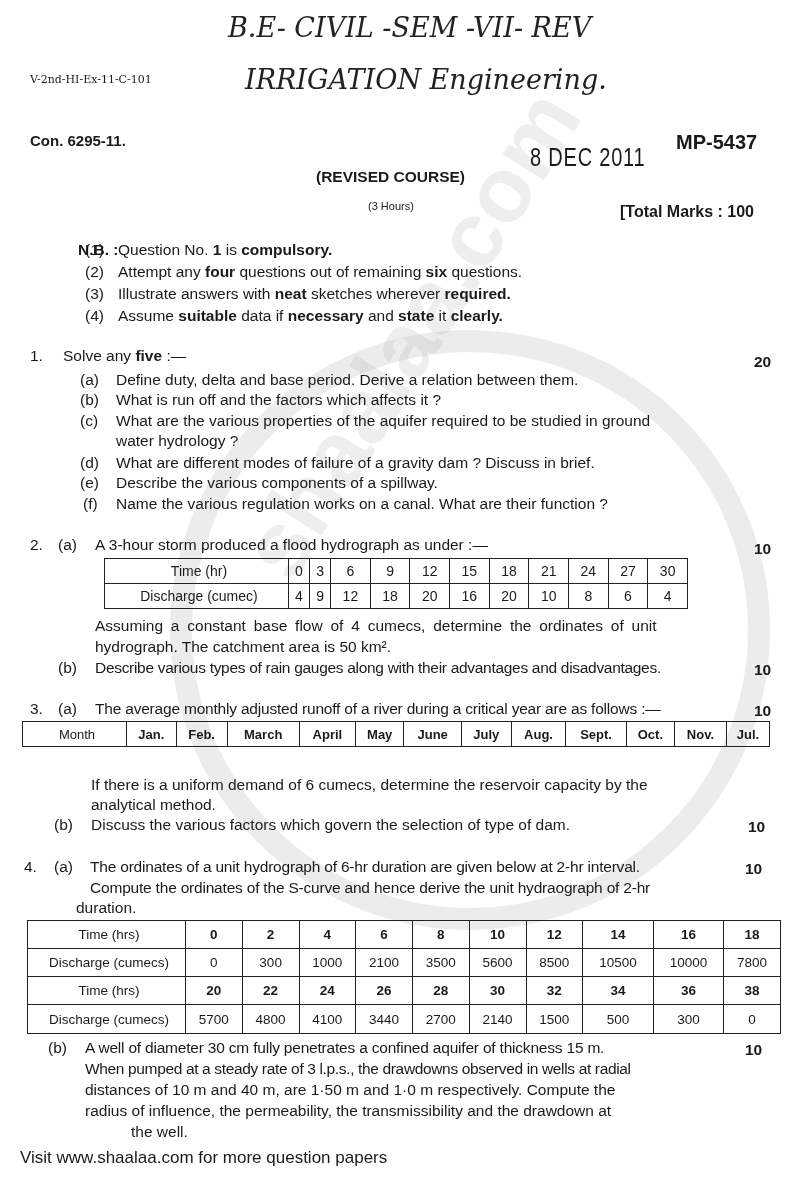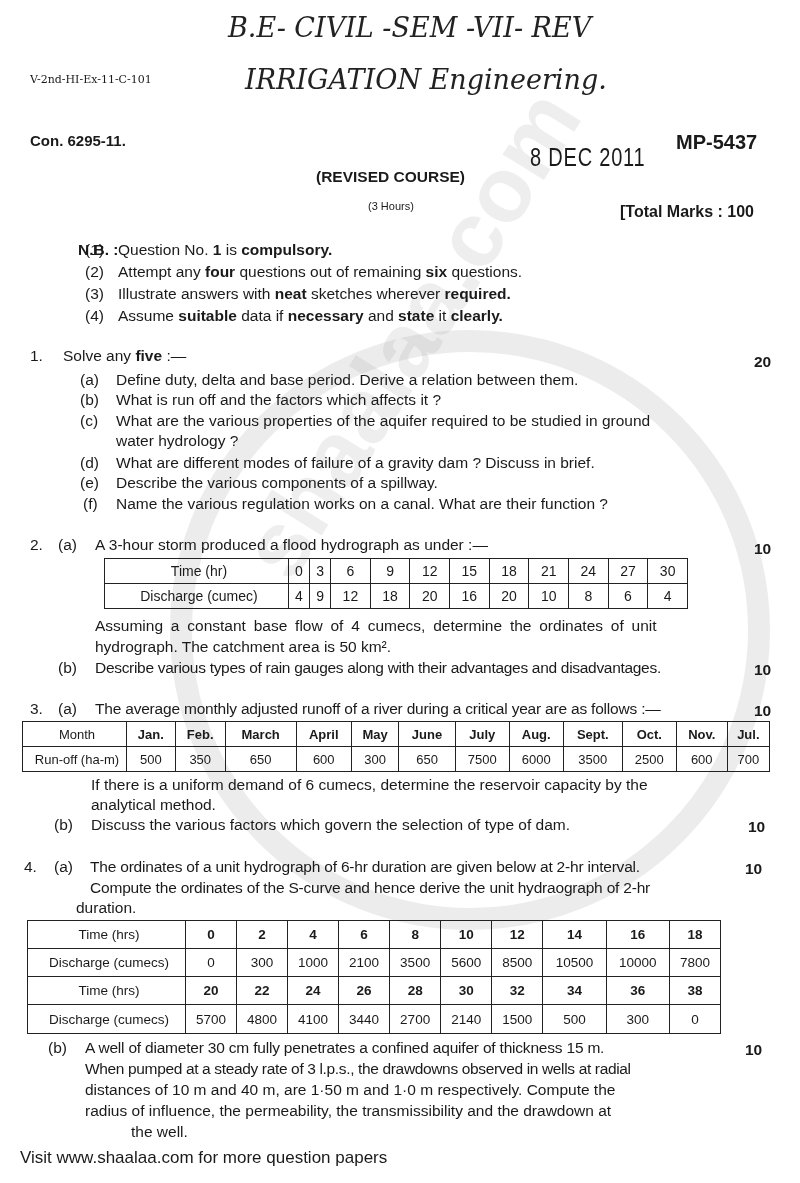--- a/index.html
+++ b/index.html
@@ -136,54 +136,39 @@
       <td class="bold">April</td>
       <td class="bold">May</td>
       <td class="bold">June</td>
       <td class="bold">July</td>
       <td class="bold">Aug.</td>
       <td class="bold">Sept.</td>
       <td class="bold">Oct.</td>
       <td class="bold">Nov.</td>
       <td class="bold">Jul.</td>
     </tr>
-    <tr>
-      <td class="head">Run-off (ha-m)</td>
-      <td>500</td>
-      <td>350</td>
-      <td>650</td>
-      <td>600</td>
-      <td>300</td>
-      <td>650</td>
-      <td>7500</td>
-      <td>6000</td>
-      <td>3500</td>
-      <td>2500</td>
-      <td>600</td>
-      <td>700</td>
-    </tr>
   </tbody>
     </table>
 
   <div class="abs t15" style="left:91px;top:775px;">If there is a uniform demand of 6 cumecs, determine the reservoir capacity by the</div>
   <div class="abs t15" style="left:91px;top:795px;">analytical method.</div>
   <div class="abs t15" style="left:54px;top:815px;">(b)</div>
   <div class="abs t15" style="left:91px;top:815px;">Discuss the various factors which govern the selection of type of dam.</div>
   <div class="abs bold t15" style="left:748px;top:817px;">10</div>
 </div>
 
 <div>
   <div class="abs t15" style="left:24px;top:857px;">4.</div>
   <div class="abs t15" style="left:54px;top:857px;">(a)</div>
   <div class="abs t15" style="left:90px;top:857px;letter-spacing:-0.2px;">The ordinates of a unit hydrograph of 6-hr duration are given below at 2-hr interval.</div>
   <div class="abs bold t15" style="left:745px;top:859px;">10</div>
   <div class="abs t15" style="left:90px;top:878px;letter-spacing:-0.2px;">Compute the ordinates of the S-curve and hence derive the unit hydraograph of 2-hr</div>
   <div class="abs t15" style="left:76px;top:898px;">duration.</div>
 
-  <table class="grid" style="left:27px;top:920px;width:694px;font-size:13.5px;">
+  <table class="grid" style="left:27px;top:920px;width:754px;font-size:13.5px;">
     <tbody>
         <tr>
       <td class="head" style="width:152px;height:27px;">Time (hrs)</td>
       <td class="bold">0</td>
       <td class="bold">2</td>
       <td class="bold">4</td>
       <td class="bold">6</td>
       <td class="bold">8</td>
       <td class="bold">10</td>
       <td class="bold">12</td>

